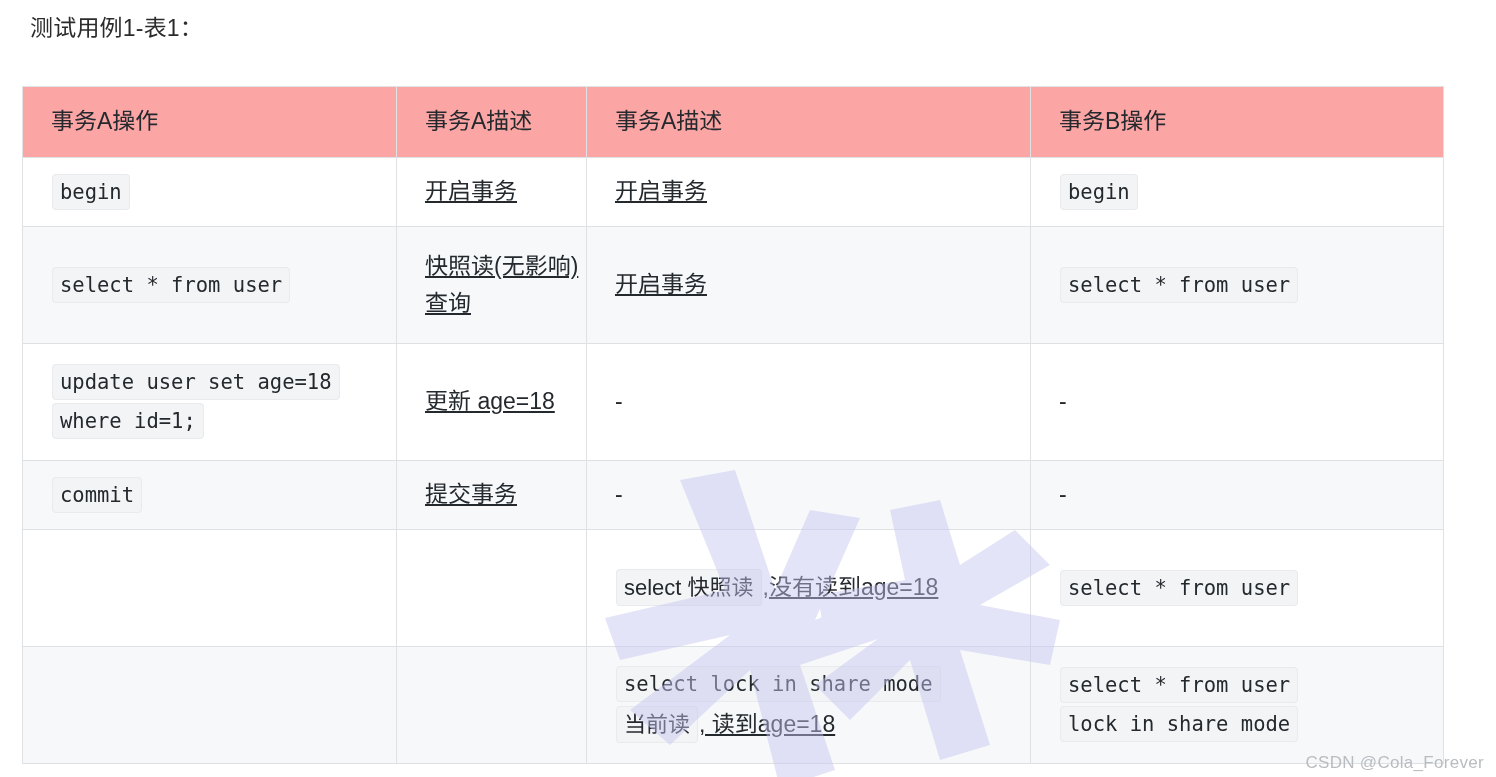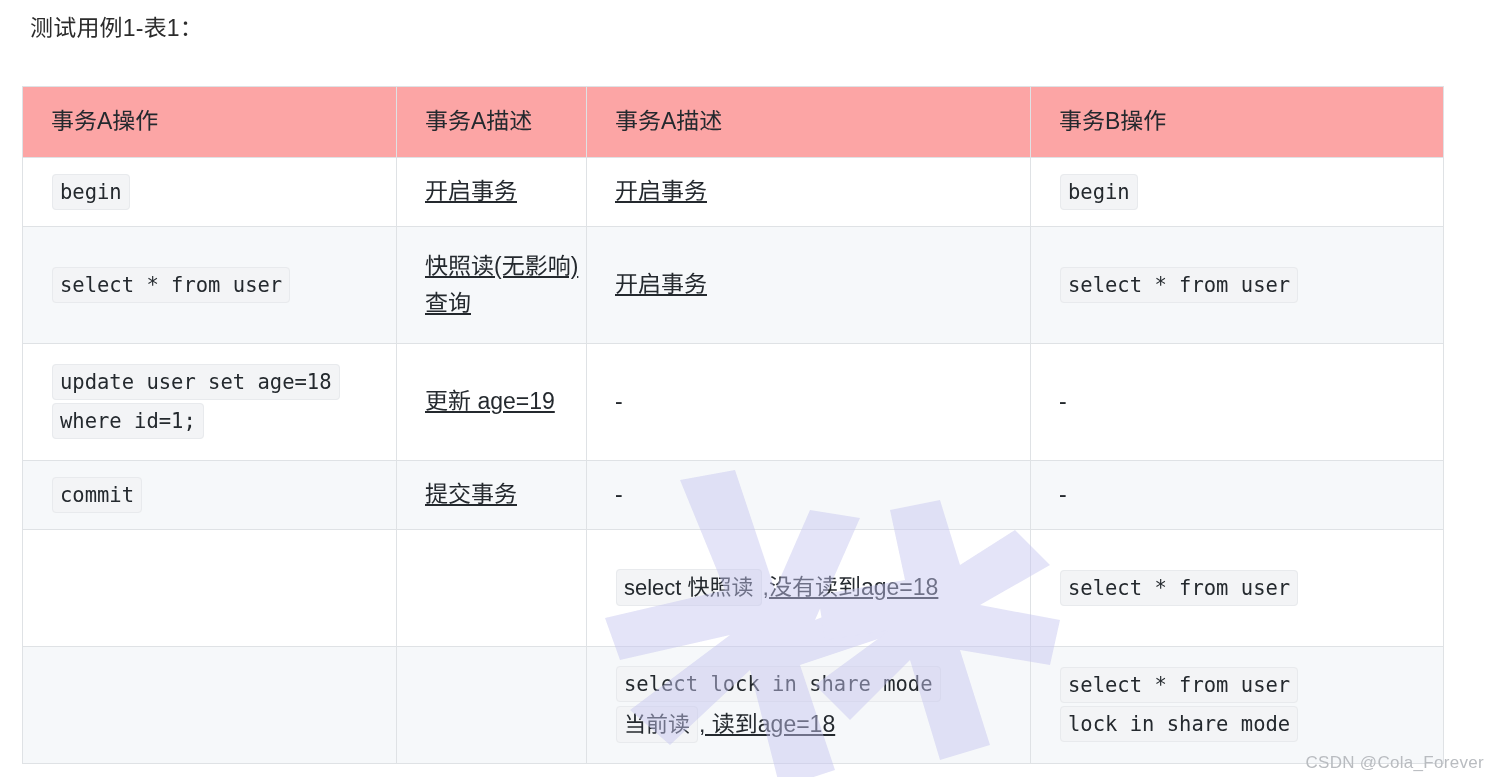--- a/index.html
+++ b/index.html
@@ -197,21 +197,21 @@
           <td class="plain">开启事务</td>
           <td>
             <code class="chip">select * from user</code>
           </td>
         </tr>
 
         <tr class="r3">
           <td>
             <code class="chip">update user set age=18 where id=1;</code>
           </td>
-          <td class="plain">更新 age=19</td>
+          <td class="plain">更新 age=18</td>
           <td class="dash">-</td>
           <td class="dash">-</td>
         </tr>
 
         <tr class="r4">
           <td>
             <code class="chip">commit</code>
           </td>
           <td class="plain">提交事务</td>
           <td class="dash">-</td>

